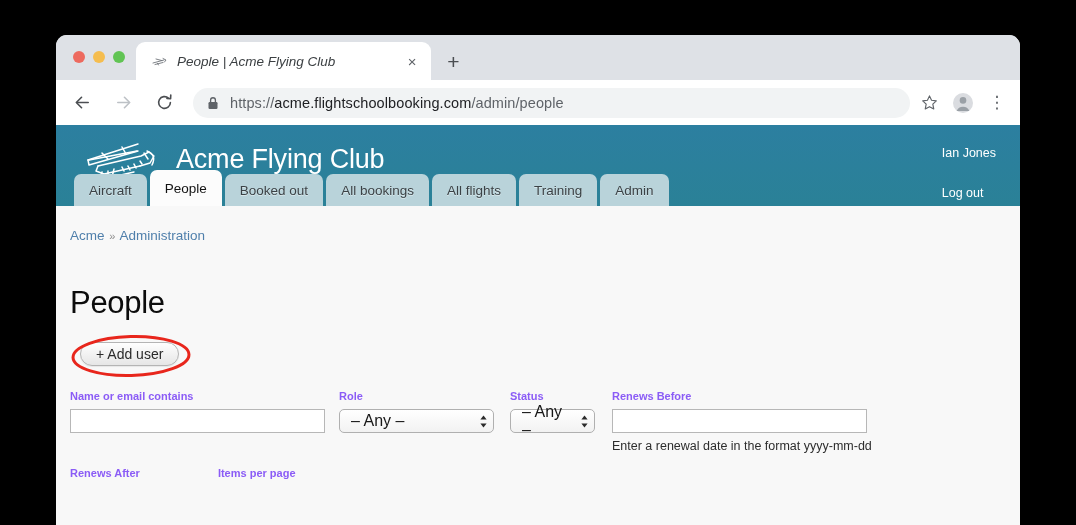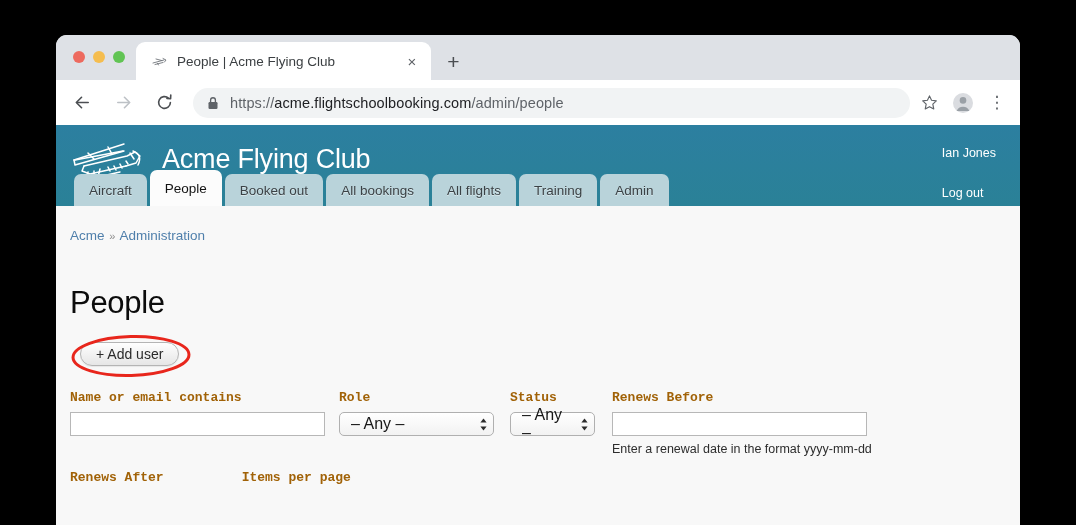--- a/index.html
+++ b/index.html
@@ -51,20 +51,21 @@
     position: absolute;
     left: 80px;
     top: 7px;
     width: 295px;
     height: 38px;
     background: #ffffff;
     border-top-left-radius: 9px;
     border-top-right-radius: 9px;
     display: flex;
     align-items: center;
+    font-style: italic;
   }
   .tab-favicon {
     margin-left: 14px;
     width: 18px;
     height: 16px;
     flex: none;
     display: flex;
     align-items: center;
     justify-content: center;
   }
@@ -175,21 +176,21 @@
   }
 
   
   .site-header {
     position: relative;
     height: 81px;
     background: linear-gradient(180deg, #2c7fa0 0%, #2a8197 100%);
   }
   .brand {
     position: absolute;
-    left: 8px;
+    left: 22px;
     top: 6px;
     display: flex;
     align-items: center;
   }
   .logo {
     width: 84px;
     height: 56px;
     flex: none;
   }
   .brand-name {
@@ -308,25 +309,24 @@
 
   
   .filters {
     margin-top: 22px;
     display: flex;
     align-items: flex-start;
     gap: 0;
   }
   .field { margin-right: 6px; }
   .field-label {
-    font-size: 13px;
+    font-size: 11px;
     font-weight: bold;
-    color: #a16207;
+    color: #8b5cf6;
     margin-bottom: 7px;
-    font-family: Liberation Mono, monospace;
   }
   .text-input {
     height: 24px;
     background: #ffffff;
     border: 1px solid #b7b7b7;
     box-sizing: border-box;
   }
   .text-input.name { width: 255px; }
   .text-input.renews { width: 255px; }
 

